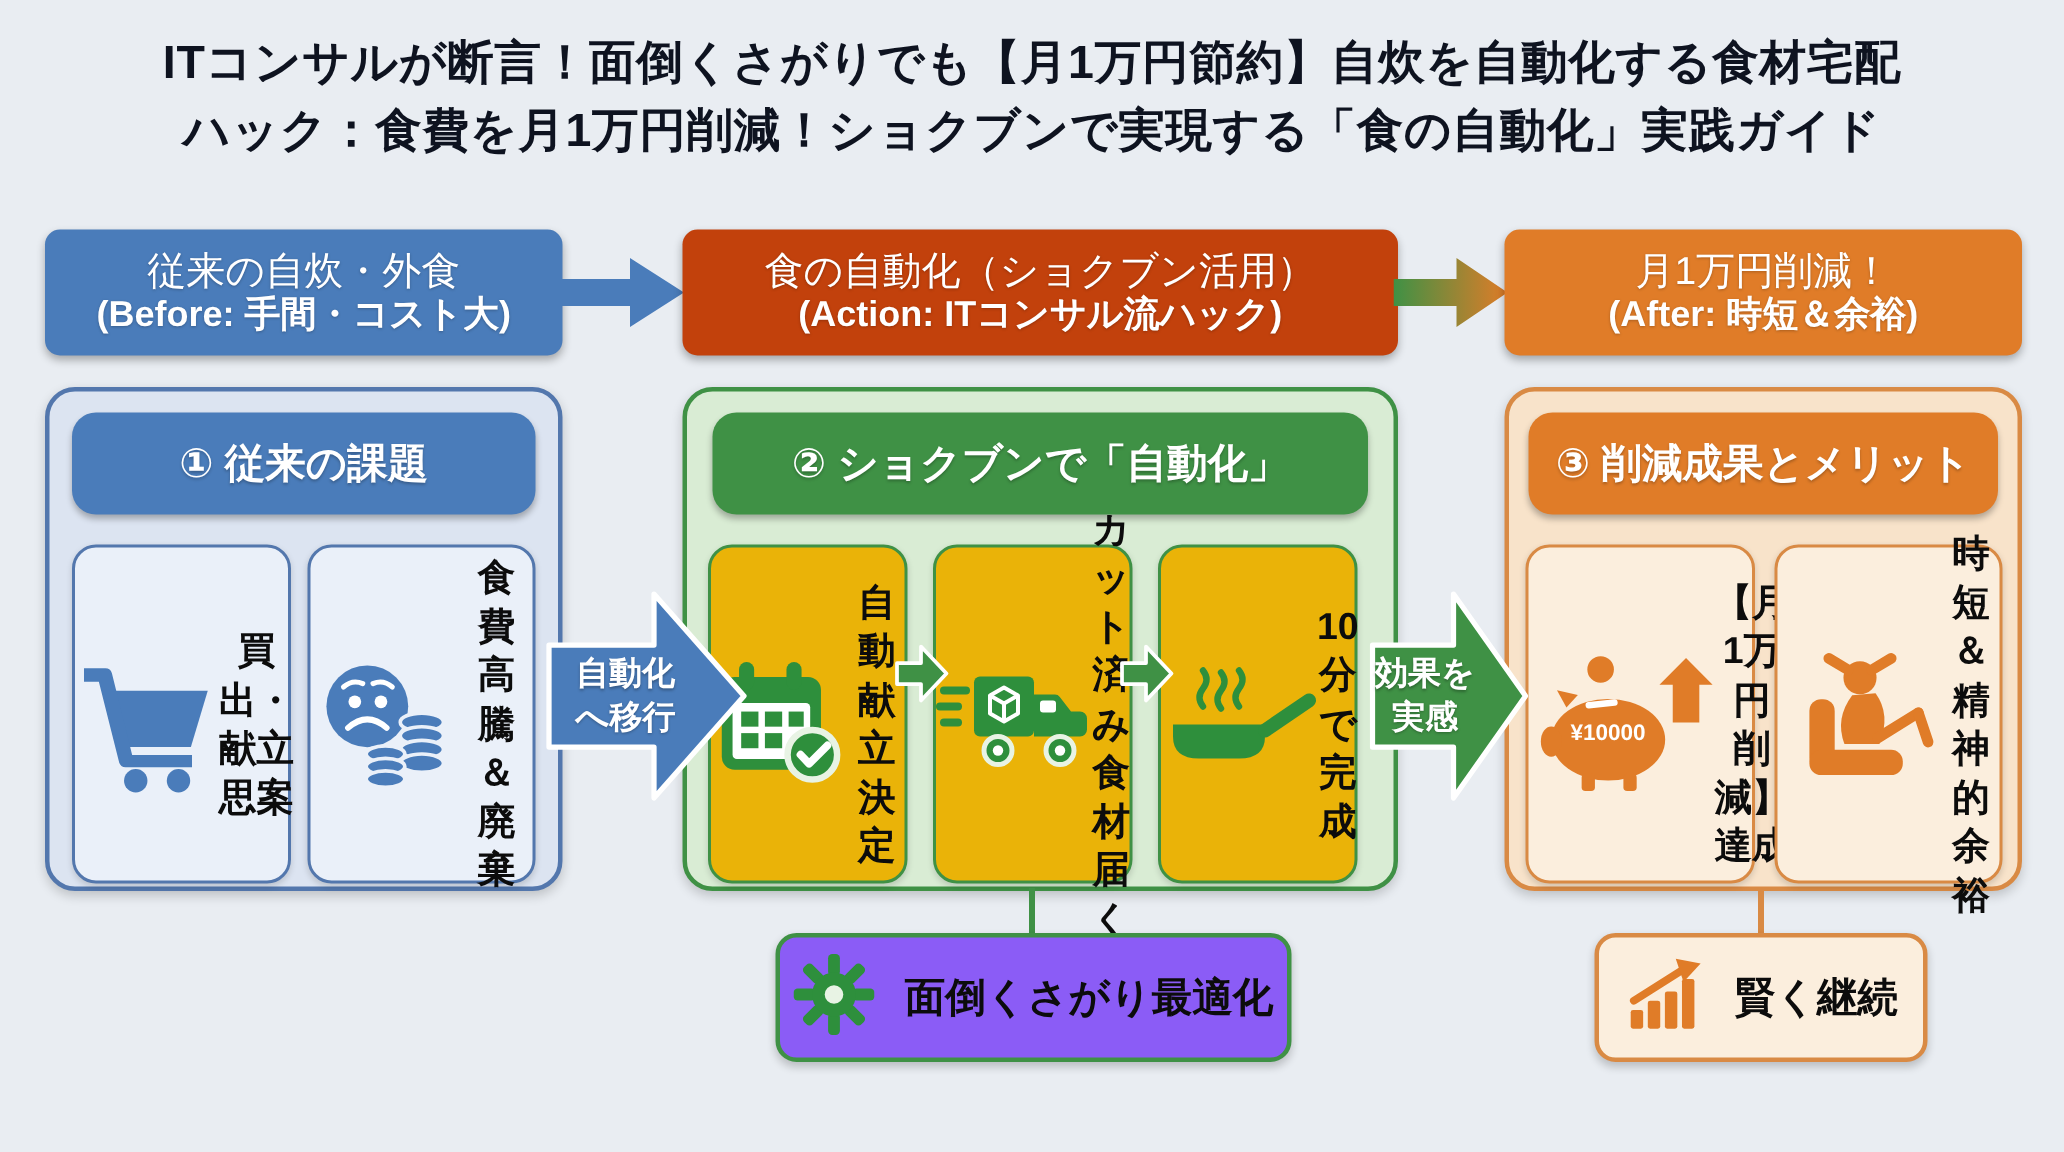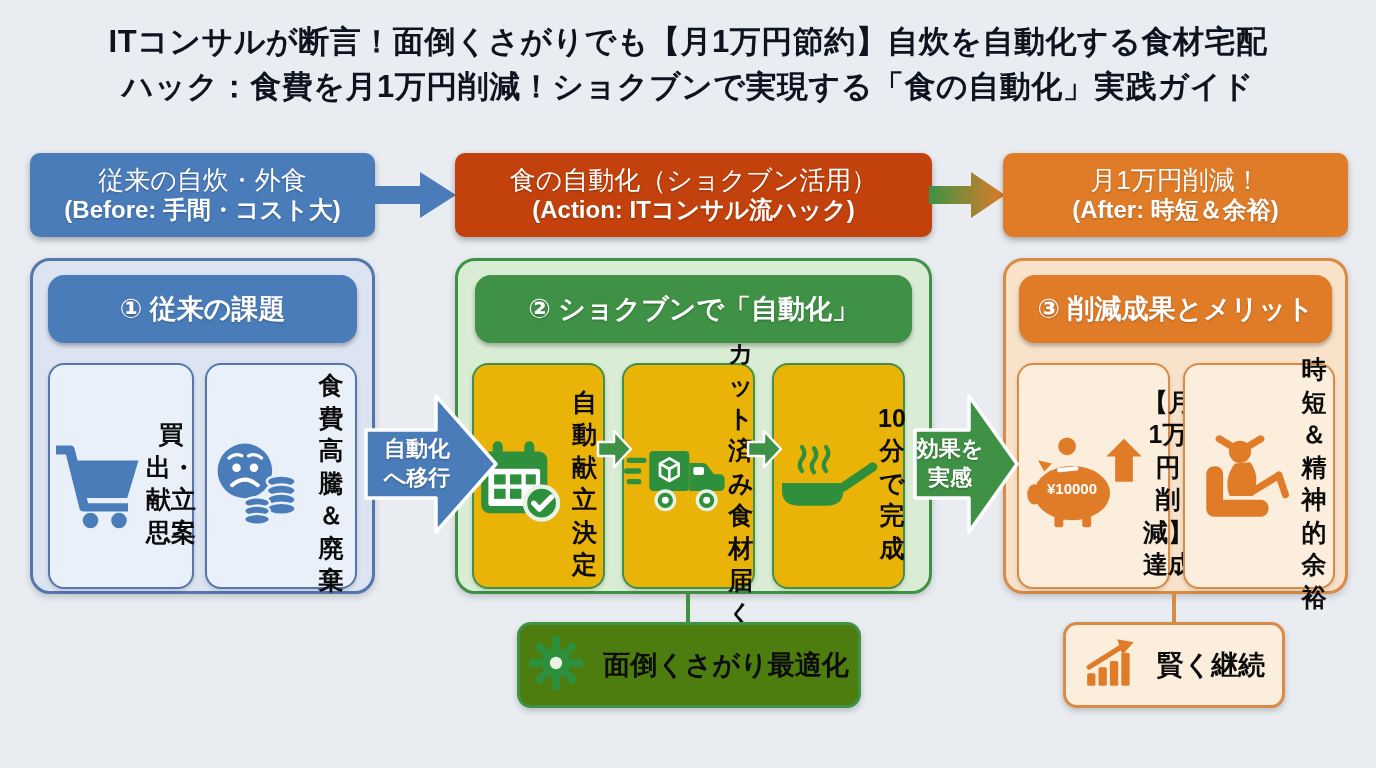--- a/index.html
+++ b/index.html
@@ -54,21 +54,21 @@
                  font-size:22px;line-height:1.3;text-shadow:0 1px 2px rgba(0,0,0,.3);}
   #ba1 .lbl{left:6px;width:94px;}
   #ba2 .lbl{left:6px;width:82px;}
   
   .conn{position:absolute;top:592px;width:4px;height:32px;}
   #conn1{left:686px;background:#3f9145;}
   #conn2{left:1172px;background:#d98a44;}
   .callout{position:absolute;top:622px;height:86px;border-radius:14px;box-sizing:border-box;
            display:flex;align-items:center;justify-content:center;gap:16px;
            box-shadow:0 3px 6px rgba(0,0,0,.2);}
-  #callout1{left:517px;width:344px;background:#4d7c0f;border:3px solid #3f9145;gap:20px;}
+  #callout1{left:517px;width:344px;background:#8b5cf6;border:3px solid #3f9145;gap:20px;}
   #callout2{left:1063px;width:222px;background:#fbeedd;border:3px solid #d98a44;}
   .callout .lbl{font-size:27px;font-weight:800;color:#0c0c0c;}
   .badge{position:absolute;left:14px;top:56px;width:78px;text-align:center;color:#fff;
          font-size:15px;font-weight:800;}
 </style>
 </head>
 <body>
 
 <div id="stage">
 

